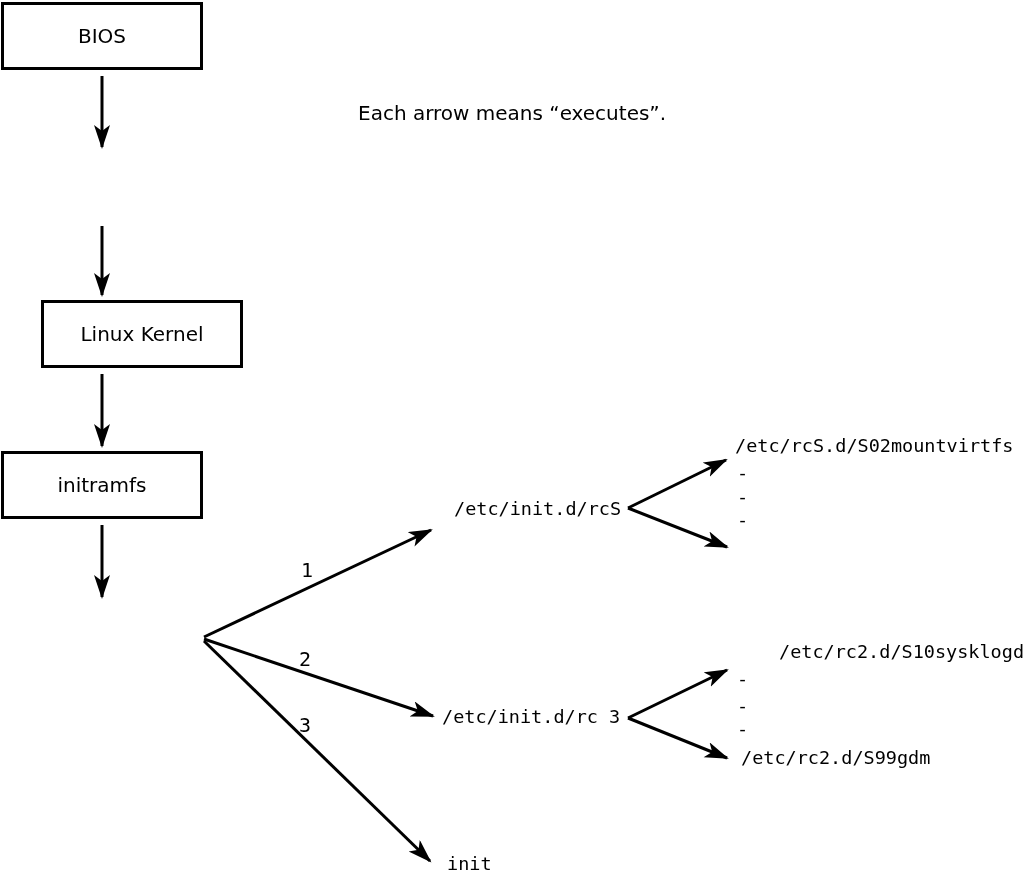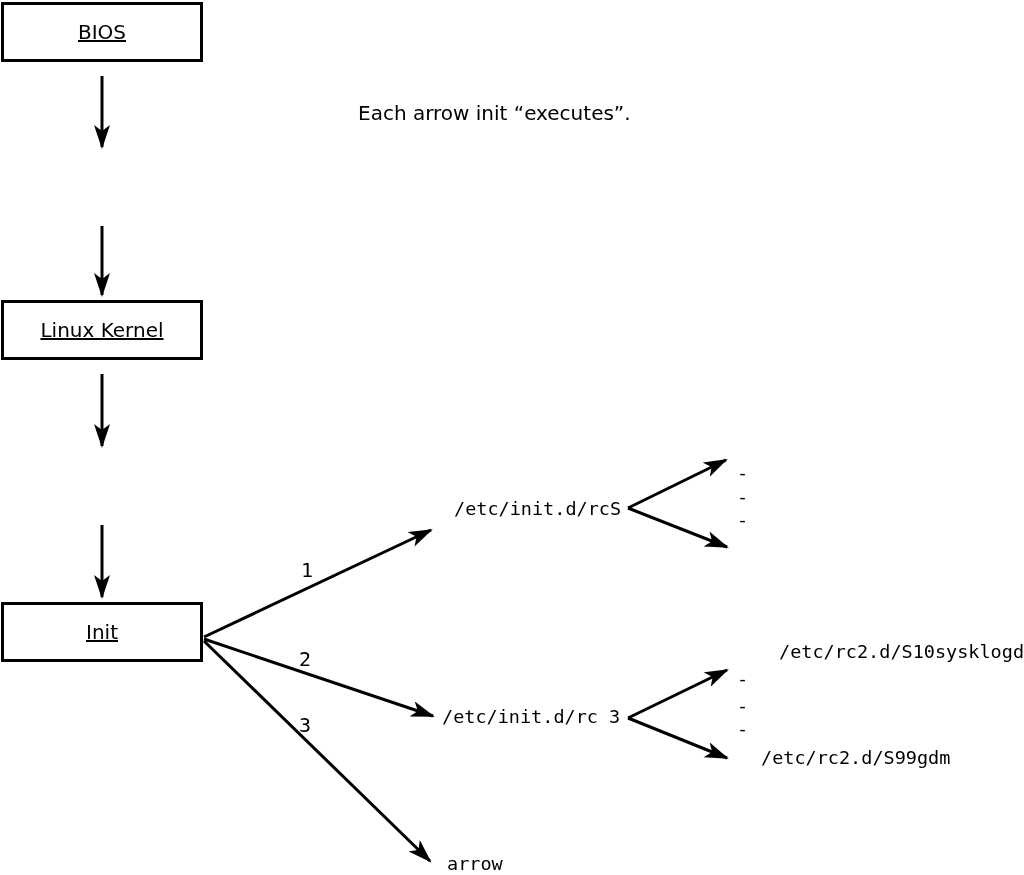--- a/index.html
+++ b/index.html
@@ -16,34 +16,33 @@
   #arrow-layer {
     position: absolute;
     left: 0; top: 0;
     width: 1024px; height: 875px;
     pointer-events: none;
   }
   .box {
     position: absolute;
     left: 1px;
     width: 202px;
-    height: 60px;
+    height: 68px;
     box-sizing: border-box;
     border: 3px solid #000000;
     background: #ffffff;
     display: flex;
     align-items: center;
     justify-content: center;
     font-size: 20px;
     color: #000000;
-    text-decoration: underline;
   }
   .box-bios       { top: 2px; }
   .box-bootloader { top: 152px; }
-  .box-kernel     { top: 300px; }
+  .box-kernel     { top: 300px; margin-left: 40px; }
   .box-initramfs  { top: 451px; }
   .box-init       { top: 602px; }
   .note {
     position: absolute;
     left: 358px;
     top: 101px;
     font-size: 20px;
     white-space: pre;
   }
   .mono {
@@ -66,21 +65,21 @@
   .lbl-getty  { left: 447px; top: 864px; }
   .lbl-s02    { left: 735px; top: 446px; }
   .lbl-dash-a1 { left: 737px; top: 473px; }
   .lbl-dash-a2 { left: 737px; top: 497px; }
   .lbl-dash-a3 { left: 737px; top: 520px; }
   .lbl-s75    { left: 735px; top: 548px; }
   .lbl-s10    { left: 735px; top: 652px; margin-left: 44px; }
   .lbl-dash-b1 { left: 737px; top: 679px; }
   .lbl-dash-b2 { left: 737px; top: 706px; }
   .lbl-dash-b3 { left: 737px; top: 729px; }
-  .lbl-s99    { left: 761px; top: 758px; }
+  .lbl-s99    { left: 741px; top: 758px; }
   .num-1 { left: 301px; top: 570px; }
   .num-2 { left: 299px; top: 659px; }
   .num-3 { left: 299px; top: 725px; }
   .diagram-line { stroke: #000000; stroke-width: 3; fill: none; }
 </style>
 </head>
 <body>
 
 <div id="canvas">
 
@@ -106,34 +105,35 @@
     <line class="diagram-line" x1="628" y1="718" x2="727" y2="670" marker-end="url(#ah)"></line>
     <line class="diagram-line" x1="628" y1="718" x2="727" y2="758" marker-end="url(#ah)"></line>
   </svg>
 
   <div class="box box-bios">
     <span>BIOS</span>
   </div>
   <div class="box box-kernel">
     <span>Linux Kernel</span>
   </div>
-  <div class="box box-init">
-    <span>Init</span>
+  <div class="box box-initramfs">
+    <span>initramfs</span>
   </div>
 
-  <div class="note">Each arrow init “executes”.</div>
+  <div class="note">Each arrow means “executes”.</div>
 
   <div class="branch-num num-1">1</div>
   <div class="branch-num num-2">2</div>
   <div class="branch-num num-3">3</div>
 
   <div class="mono lbl-rcs">/etc/init.d/rcS</div>
   <div class="mono lbl-rc2">/etc/init.d/rc 3</div>
-  <div class="mono lbl-getty">arrow</div>
+  <div class="mono lbl-getty">init</div>
 
+  <div class="mono lbl-s02">/etc/rcS.d/S02mountvirtfs</div>
   <div class="mono lbl-dash-a1">-</div>
   <div class="mono lbl-dash-a2">-</div>
   <div class="mono lbl-dash-a3">-</div>
 
   <div class="mono lbl-s10">/etc/rc2.d/S10sysklogd</div>
   <div class="mono lbl-dash-b1">-</div>
   <div class="mono lbl-dash-b2">-</div>
   <div class="mono lbl-dash-b3">-</div>
   <div class="mono lbl-s99">/etc/rc2.d/S99gdm</div>
 

